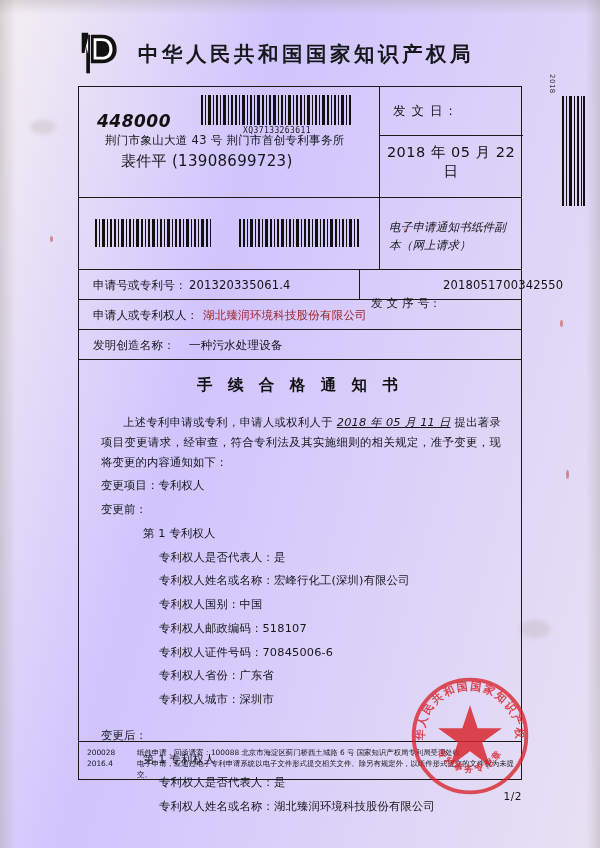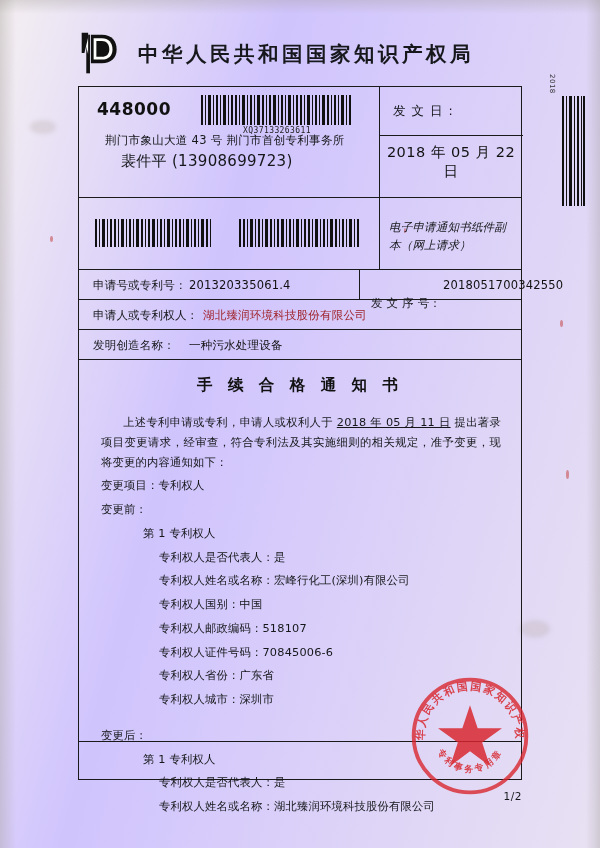--- a/index.html
+++ b/index.html
@@ -95,25 +95,26 @@
   }
 
   
   #row1 { position: absolute; left:0; top:0; width:100%; height:110px; }
   #v1 { left: 300px; top: 0; height: 110px; }
   #h-date { position:absolute; left:300px; top:48px; width:144px; border-top:1px solid #1a1a1a; }
 
   #appno {
     position: absolute;
     left: 18px;
-    top: 12px;
+    top: 24px;
     font-size: 17px;
     font-weight: bold;
     color: #111;
     letter-spacing: 0.5px;
+    font-style: italic;
   }
   #addr-line1 {
     position: absolute;
     left: 26px;
     top: 46px;
     font-size: 11.5px;
     color: #15171a;
     letter-spacing: 0.3px;
   }
   #addr-line2 {
@@ -219,21 +220,21 @@
     position: absolute;
     left: 22px;
     top: 326px;
     width: 400px;
     font-size: 11.3px;
     line-height: 1.75;
     color: #15171a;
     letter-spacing: 0.2px;
   }
   #body p { margin: 0 0 4px 0; text-align: justify; }
-  .u { text-decoration: underline; }
+  .u { text-decoration: underline; font-style: italic; }
 
   .blk { margin-top: 7px; }
   .ind1 { padding-left: 42px; }
   .ind2 { padding-left: 58px; }
 
   
   #footer-line { position: absolute; left: 0; top: 654px; width: 100%; border-top: 1px solid #1a1a1a; }
   #footer {
     position: absolute;
     left: 8px;
@@ -520,20 +521,30 @@
       <p class="ind2">专利权人城市：深圳市</p>
 
       <p class="blk" style="margin-top:16px;">变更后：</p>
       <p class="ind1">第 1 专利权人</p>
       <p class="ind2">专利权人是否代表人：是</p>
       <p class="ind2">专利权人姓名或名称：湖北臻润环境科技股份有限公司</p>
 
     </div>
 
     <div id="footer-line"></div>
+    <div id="footer">
+      <div id="footer-left">
+        <div>200028</div>
+        <div>2016.4</div>
+      </div>
+      <div id="footer-right">
+        <div>纸件申请，回函请寄：100088 北京市海淀区蓟门桥西土城路 6 号  国家知识产权局专利局受理处收</div>
+        <div>电子申请，应通过电子专利申请系统以电子文件形式提交相关文件。除另有规定外，以纸件形式提交的文件视为未提交。</div>
+      </div>
+    </div>
   </div>
 
   <svg id="seal" viewBox="0 0 200 200">
     <defs>
       <path id="sealTopArc" d="M 28 100 A 72 72 0 0 1 172 100"></path>
       <path id="sealBotArc" d="M 44 100 A 56 56 0 0 0 156 100"></path>
     </defs>
     <circle cx="100" cy="100" r="88" fill="none" stroke="#d8232a" stroke-width="6" opacity="0.85"></circle>
     <g opacity="0.9">
       <polygon points="100,52 112,88 150,88 119,110 131,147 100,124 69,147 81,110 50,88 88,88" fill="#d8232a"></polygon>

